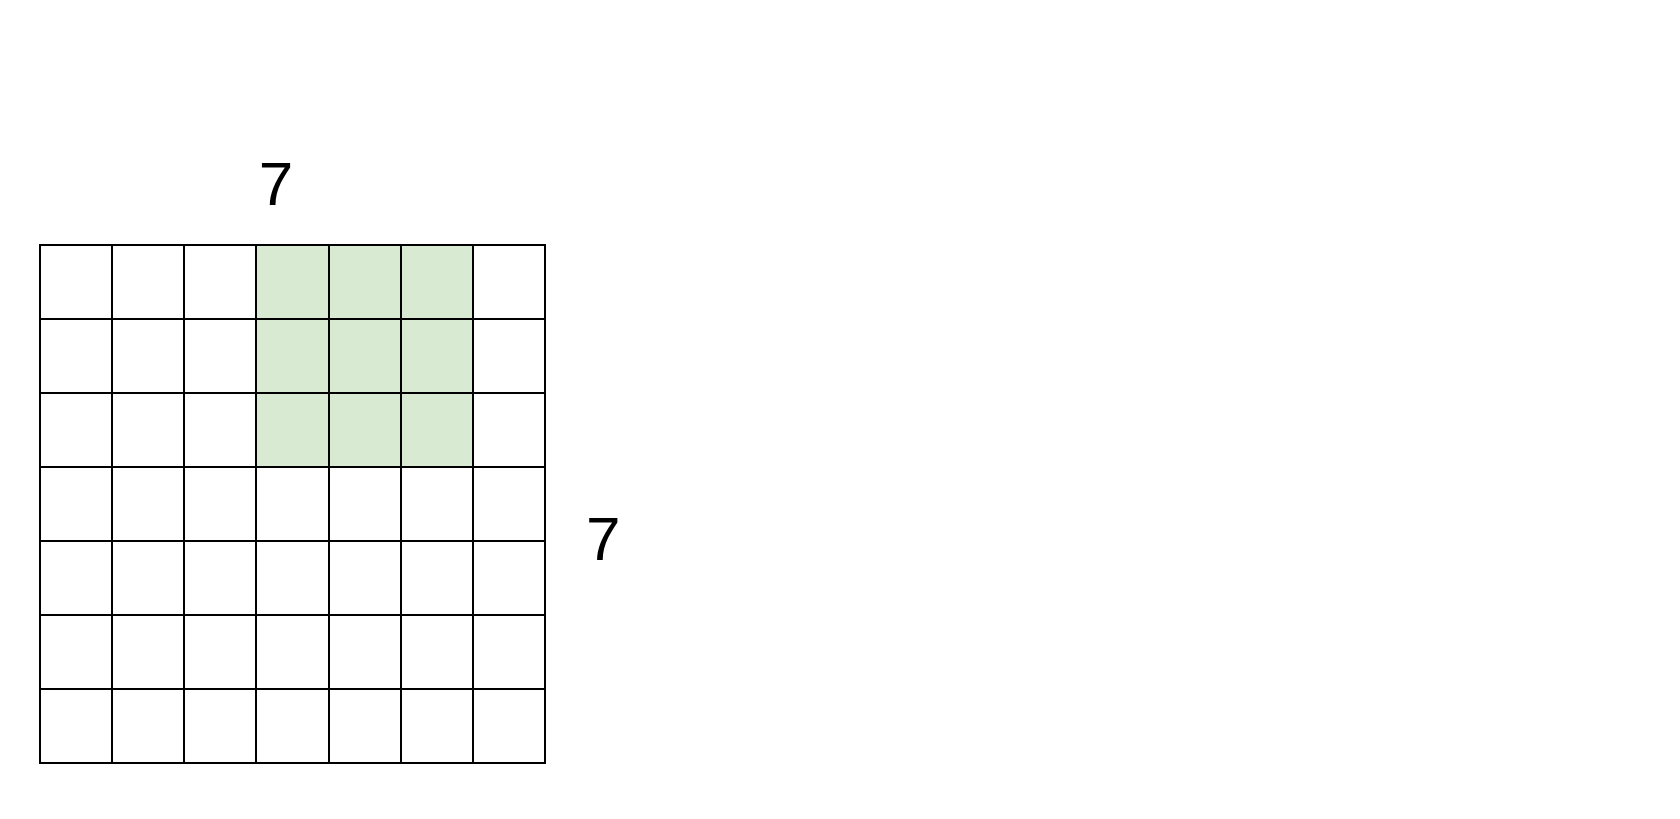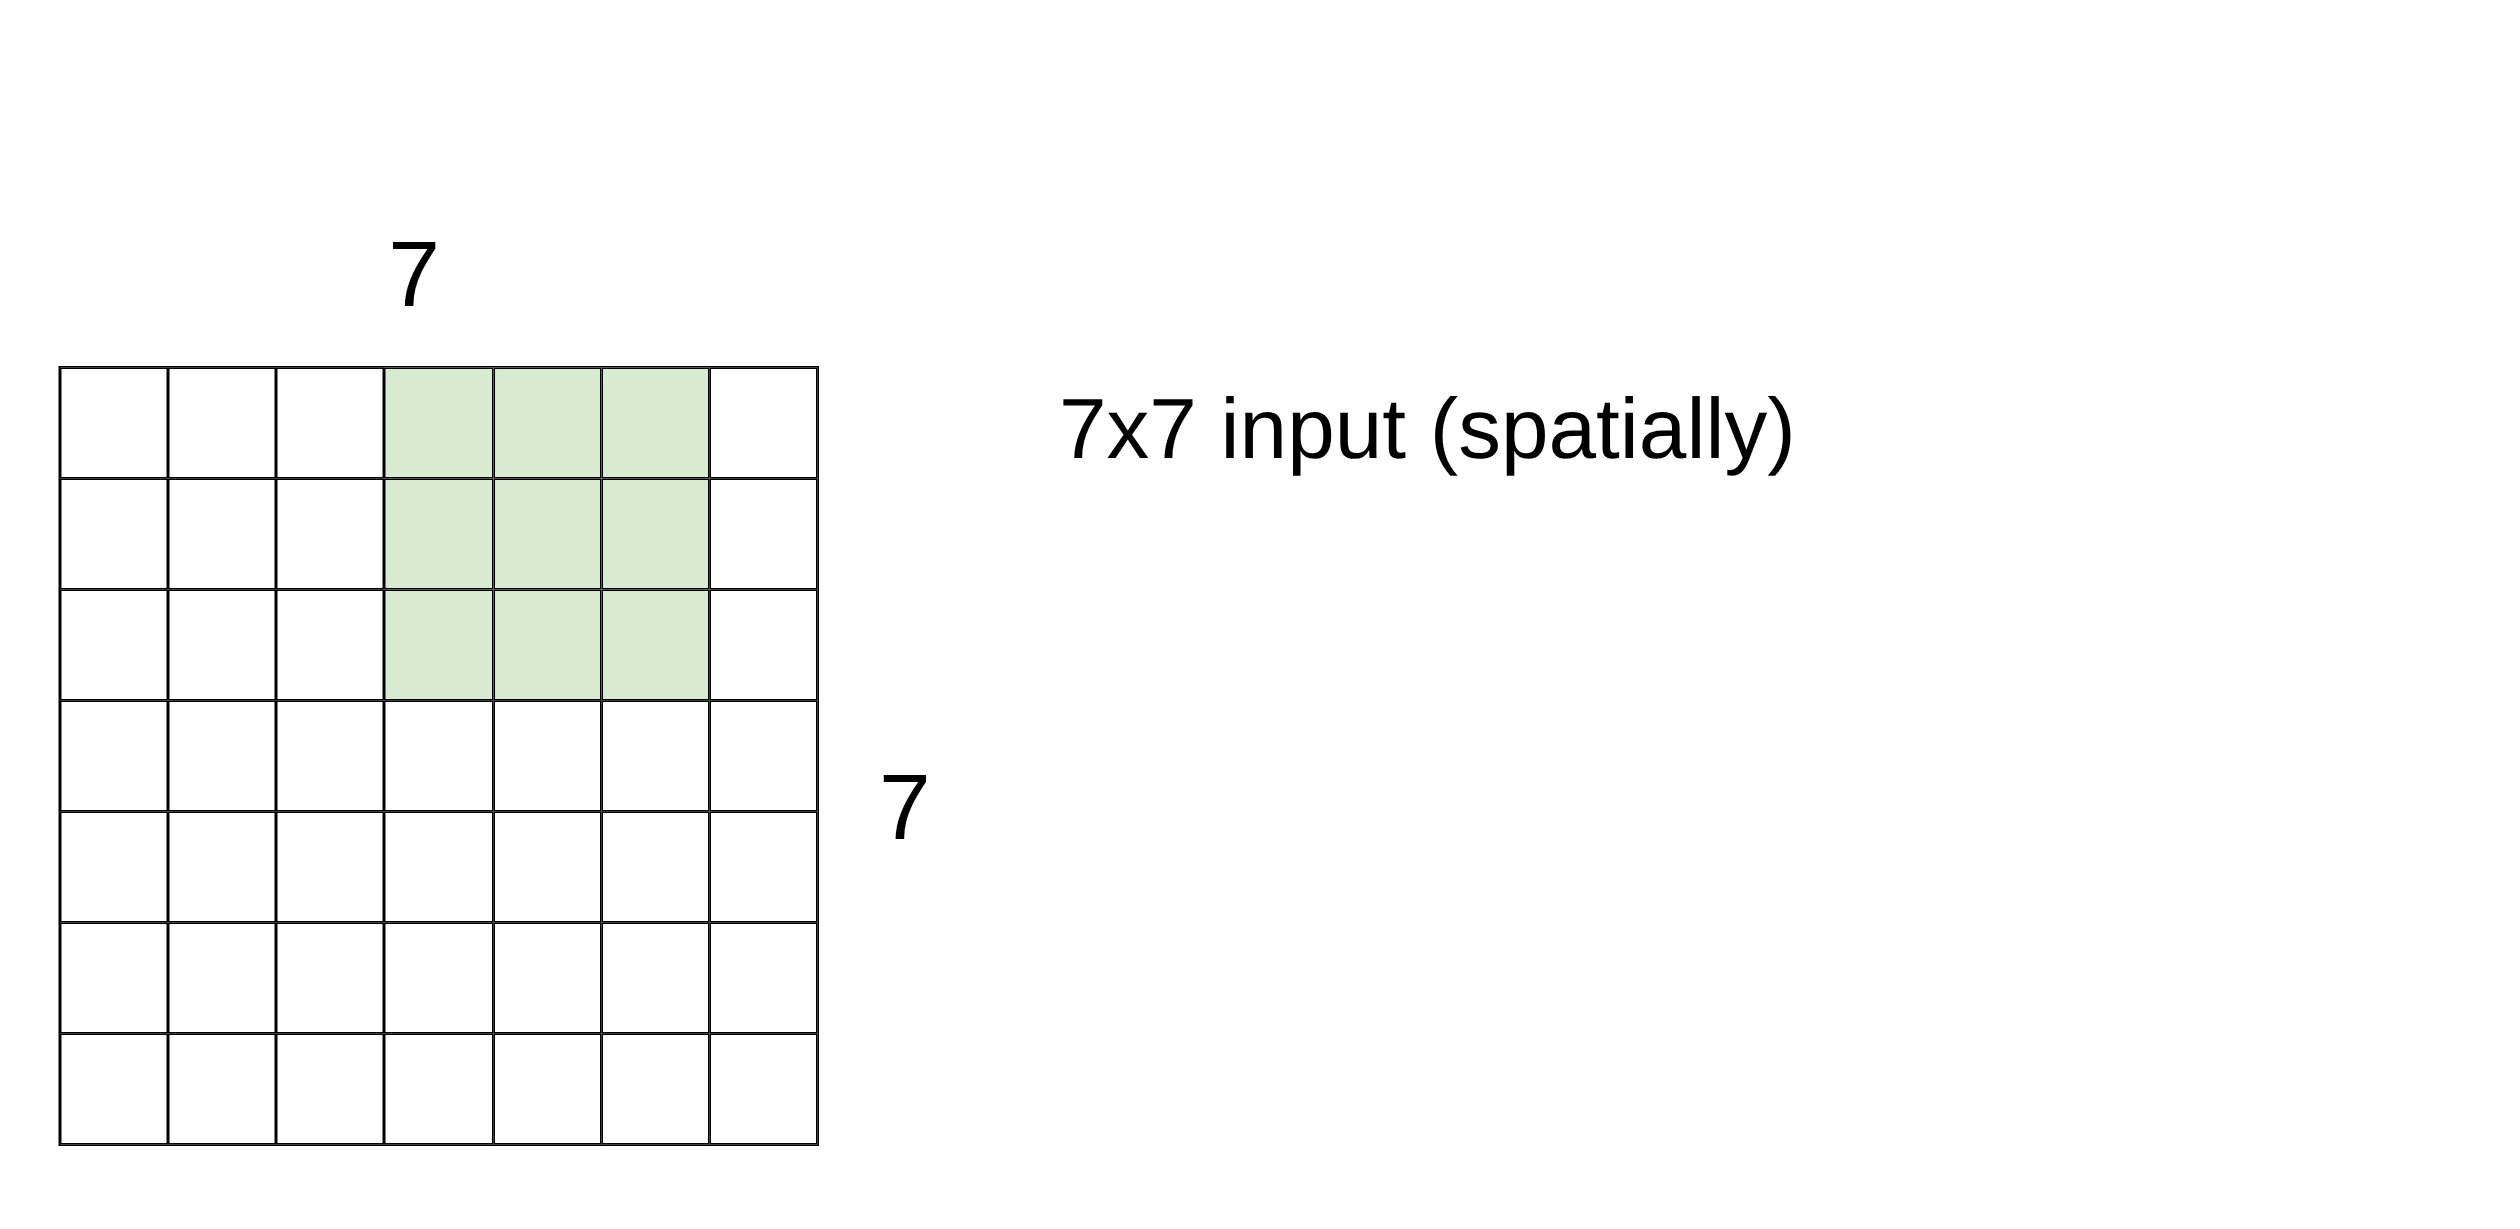--- a/index.html
+++ b/index.html
@@ -128,16 +128,15 @@
       <div class="cell" style="border-color: rgb(0, 0, 0);"></div>
       <div class="cell" style="border-color: rgb(0, 0, 0);"></div>
       <div class="cell" style="border-color: rgb(0, 0, 0);"></div>
       <div class="cell" style="border-color: rgb(0, 0, 0);"></div>
       <div class="cell" style="border-color: rgb(0, 0, 0);"></div>
     </div>
 
   <div class="grid-label-side">7</div>
 
   <div class="annotation">
-    <div>7x7 input (spatially)</div>
   </div>
 
 </div>
 
 </body></html>

